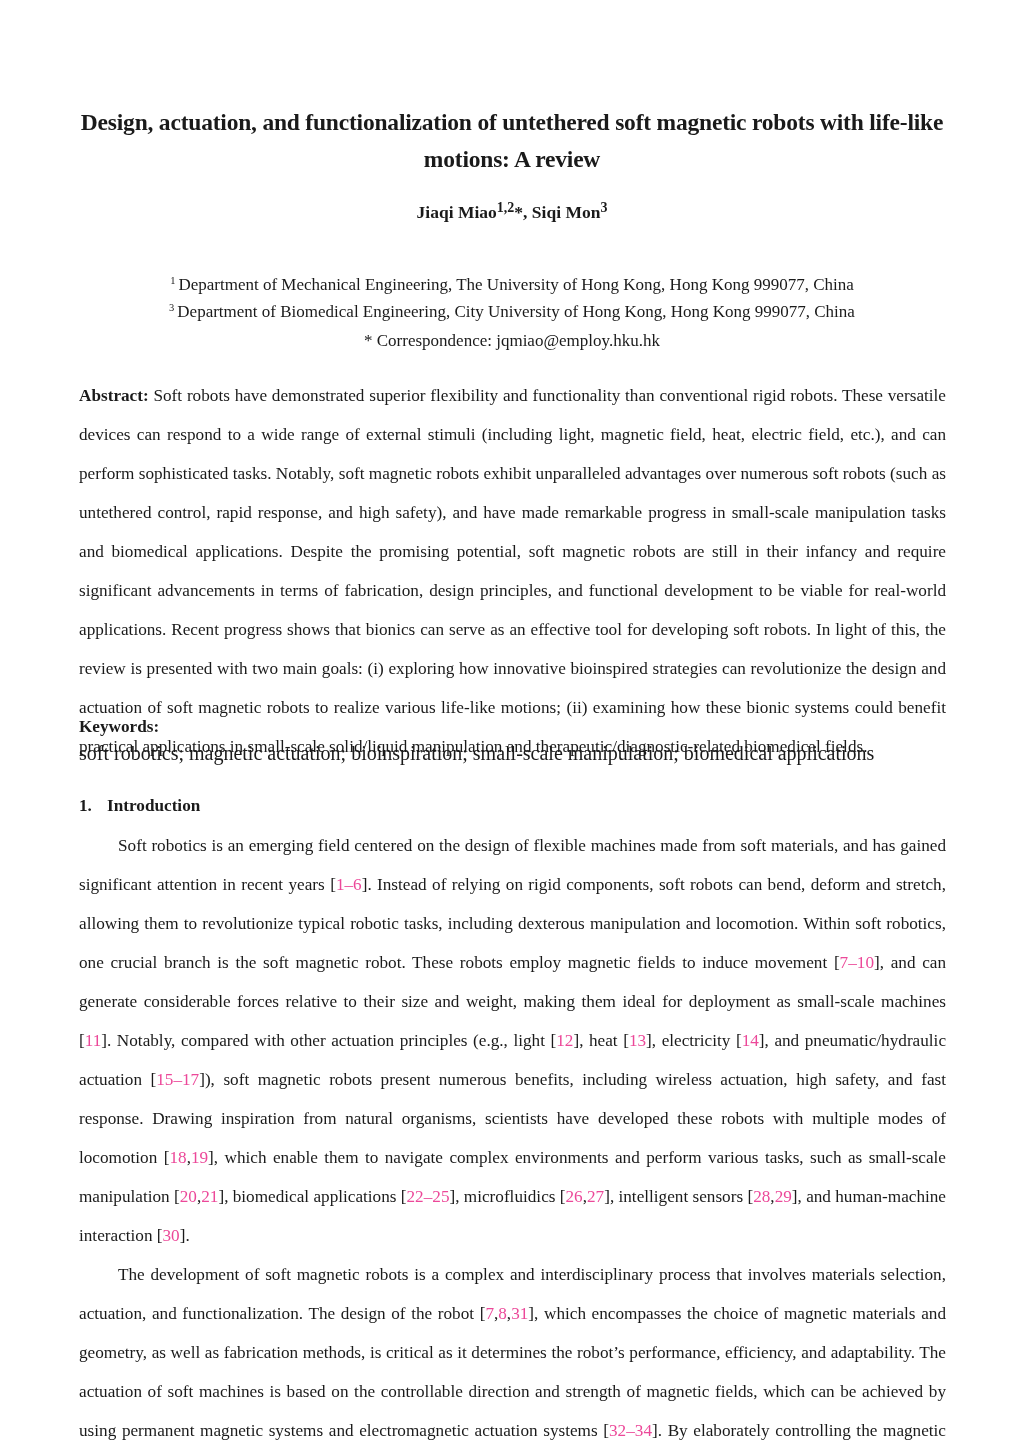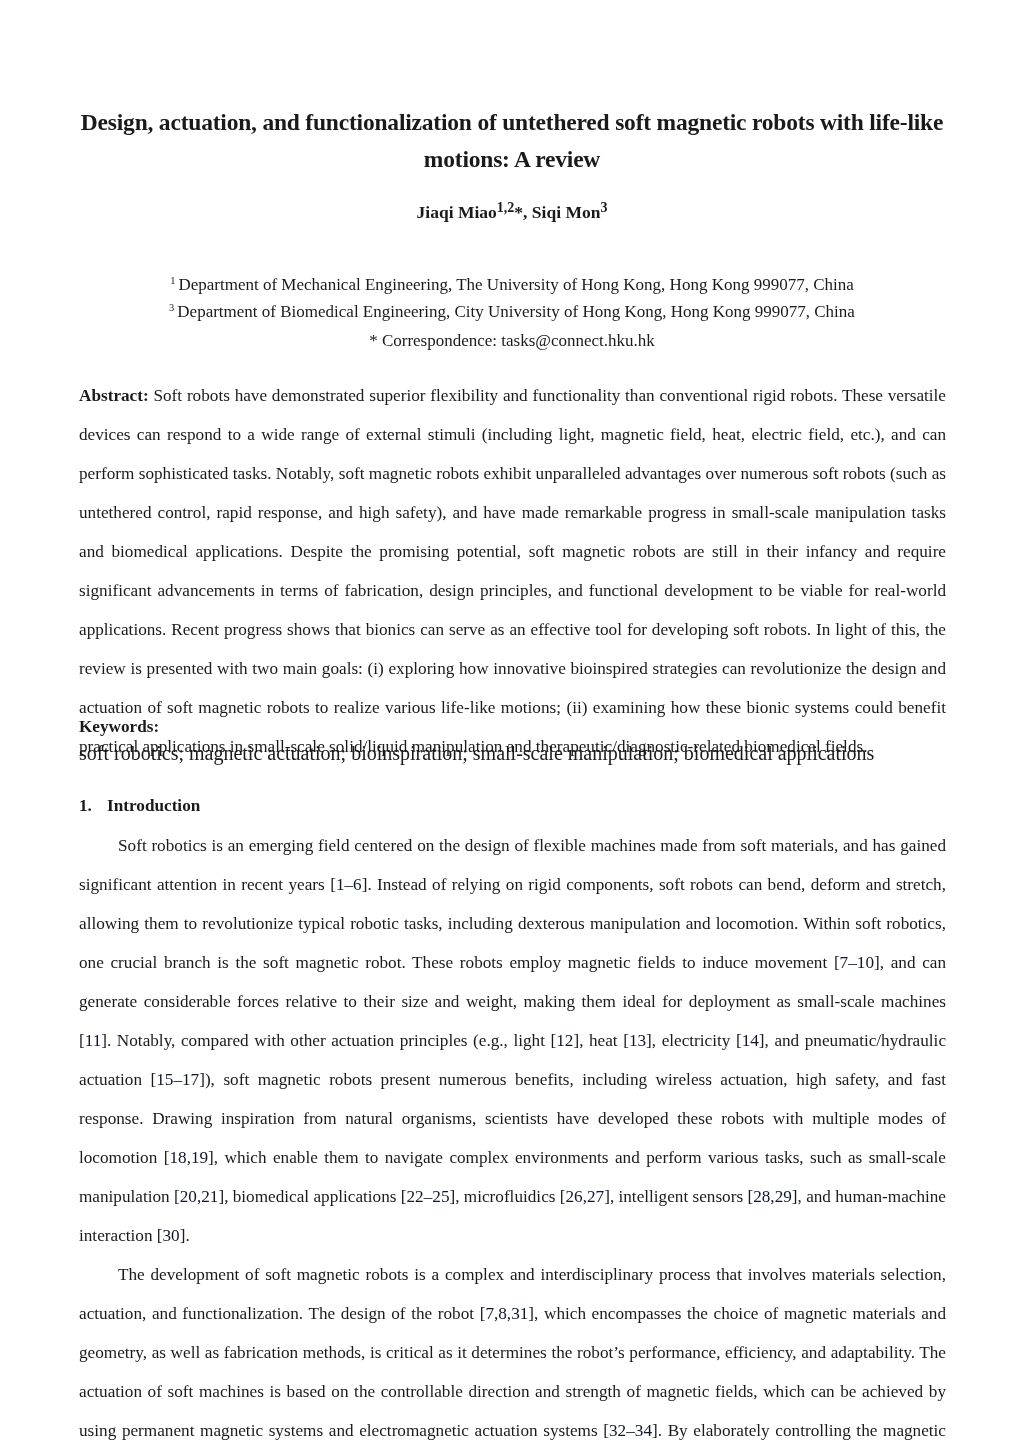--- a/index.html
+++ b/index.html
@@ -33,41 +33,41 @@
     font-size: 17.2px; line-height: 39px; text-align: justify;
   }
   .abstract { top: 376px; }
   .keywords-label { position: absolute; left: 79px; top: 713px; font-weight: bold; font-size: 17.2px; line-height: 27px; text-align: center; }
   .keywords-text { position: absolute; left: 79px; top: 740px; font-size: 20px; line-height: 27px; }
   .section-head { position: absolute; left: 79px; top: 792px; font-weight: bold; font-size: 17.2px; line-height: 27px; }
   .section-head .num { display: inline-block; width: 28px; }
   .intro { top: 826px; }
   .para { margin: 0; text-indent: 39px; }
   .bold { font-weight: bold; }
-  .cite { color: #0f172a; cursor: pointer; margin-top: 24px; }
+  .cite { color: #ec4899; cursor: pointer; margin-top: 24px; }
   .email { color: #1a1a1a; }
 </style>
 </head>
 <body>
 
 <div class="page">
 
   <div class="title">Design, actuation, and functionalization of untethered soft magnetic robots with life-like motions: A review</div>
 
   <div class="authors">
     <span>Jiaqi Miao</span><sup>1,2</sup><span>*</span><span>, </span><span>Siqi Mon</span><sup>3</sup>
   </div>
 
   <div class="affils">
     <div><sup>1</sup><span>Department of Mechanical Engineering, The University of Hong Kong, Hong Kong 999077, China</span></div>
     <div><sup>3</sup><span>Department of Biomedical Engineering, City University of Hong Kong, Hong Kong 999077, China</span></div>
   </div>
 
   <div class="corr">
-    <span>* Correspondence: </span><span class="email">tasks@connect.hku.hk</span>
+    <span>* Correspondence: </span><span class="email">jqmiao@employ.hku.hk</span>
   </div>
 
   <div class="block abstract">
     <span class="bold">Abstract:</span><span> Soft robots have demonstrated superior flexibility and functionality than conventional rigid robots. These versatile devices can respond to a wide range of external stimuli (including light, magnetic field, heat, electric field, etc.), and can perform sophisticated tasks. Notably, soft magnetic robots exhibit unparalleled advantages over numerous soft robots (such as untethered control, rapid response, and high safety), and have made remarkable progress in small-scale manipulation tasks and biomedical applications. Despite the promising potential, soft magnetic robots are still in their infancy and require significant advancements in terms of fabrication, design principles, and functional development to be viable for real-world applications. Recent progress shows that bionics can serve as an effective tool for developing soft robots. In light of this, the review is presented with two main goals: (i) exploring how innovative bioinspired strategies can revolutionize the design and actuation of soft magnetic robots to realize various life-like motions; (ii) examining how these bionic systems could benefit practical applications in small-scale solid/liquid manipulation and therapeutic/diagnostic-related biomedical fields.</span>
   </div>
 
   <div class="keywords-label">Keywords:</div>
   <div class="keywords-text">soft robotics; magnetic actuation; bioinspiration; small-scale manipulation; biomedical applications</div>
 
   <div class="section-head">

